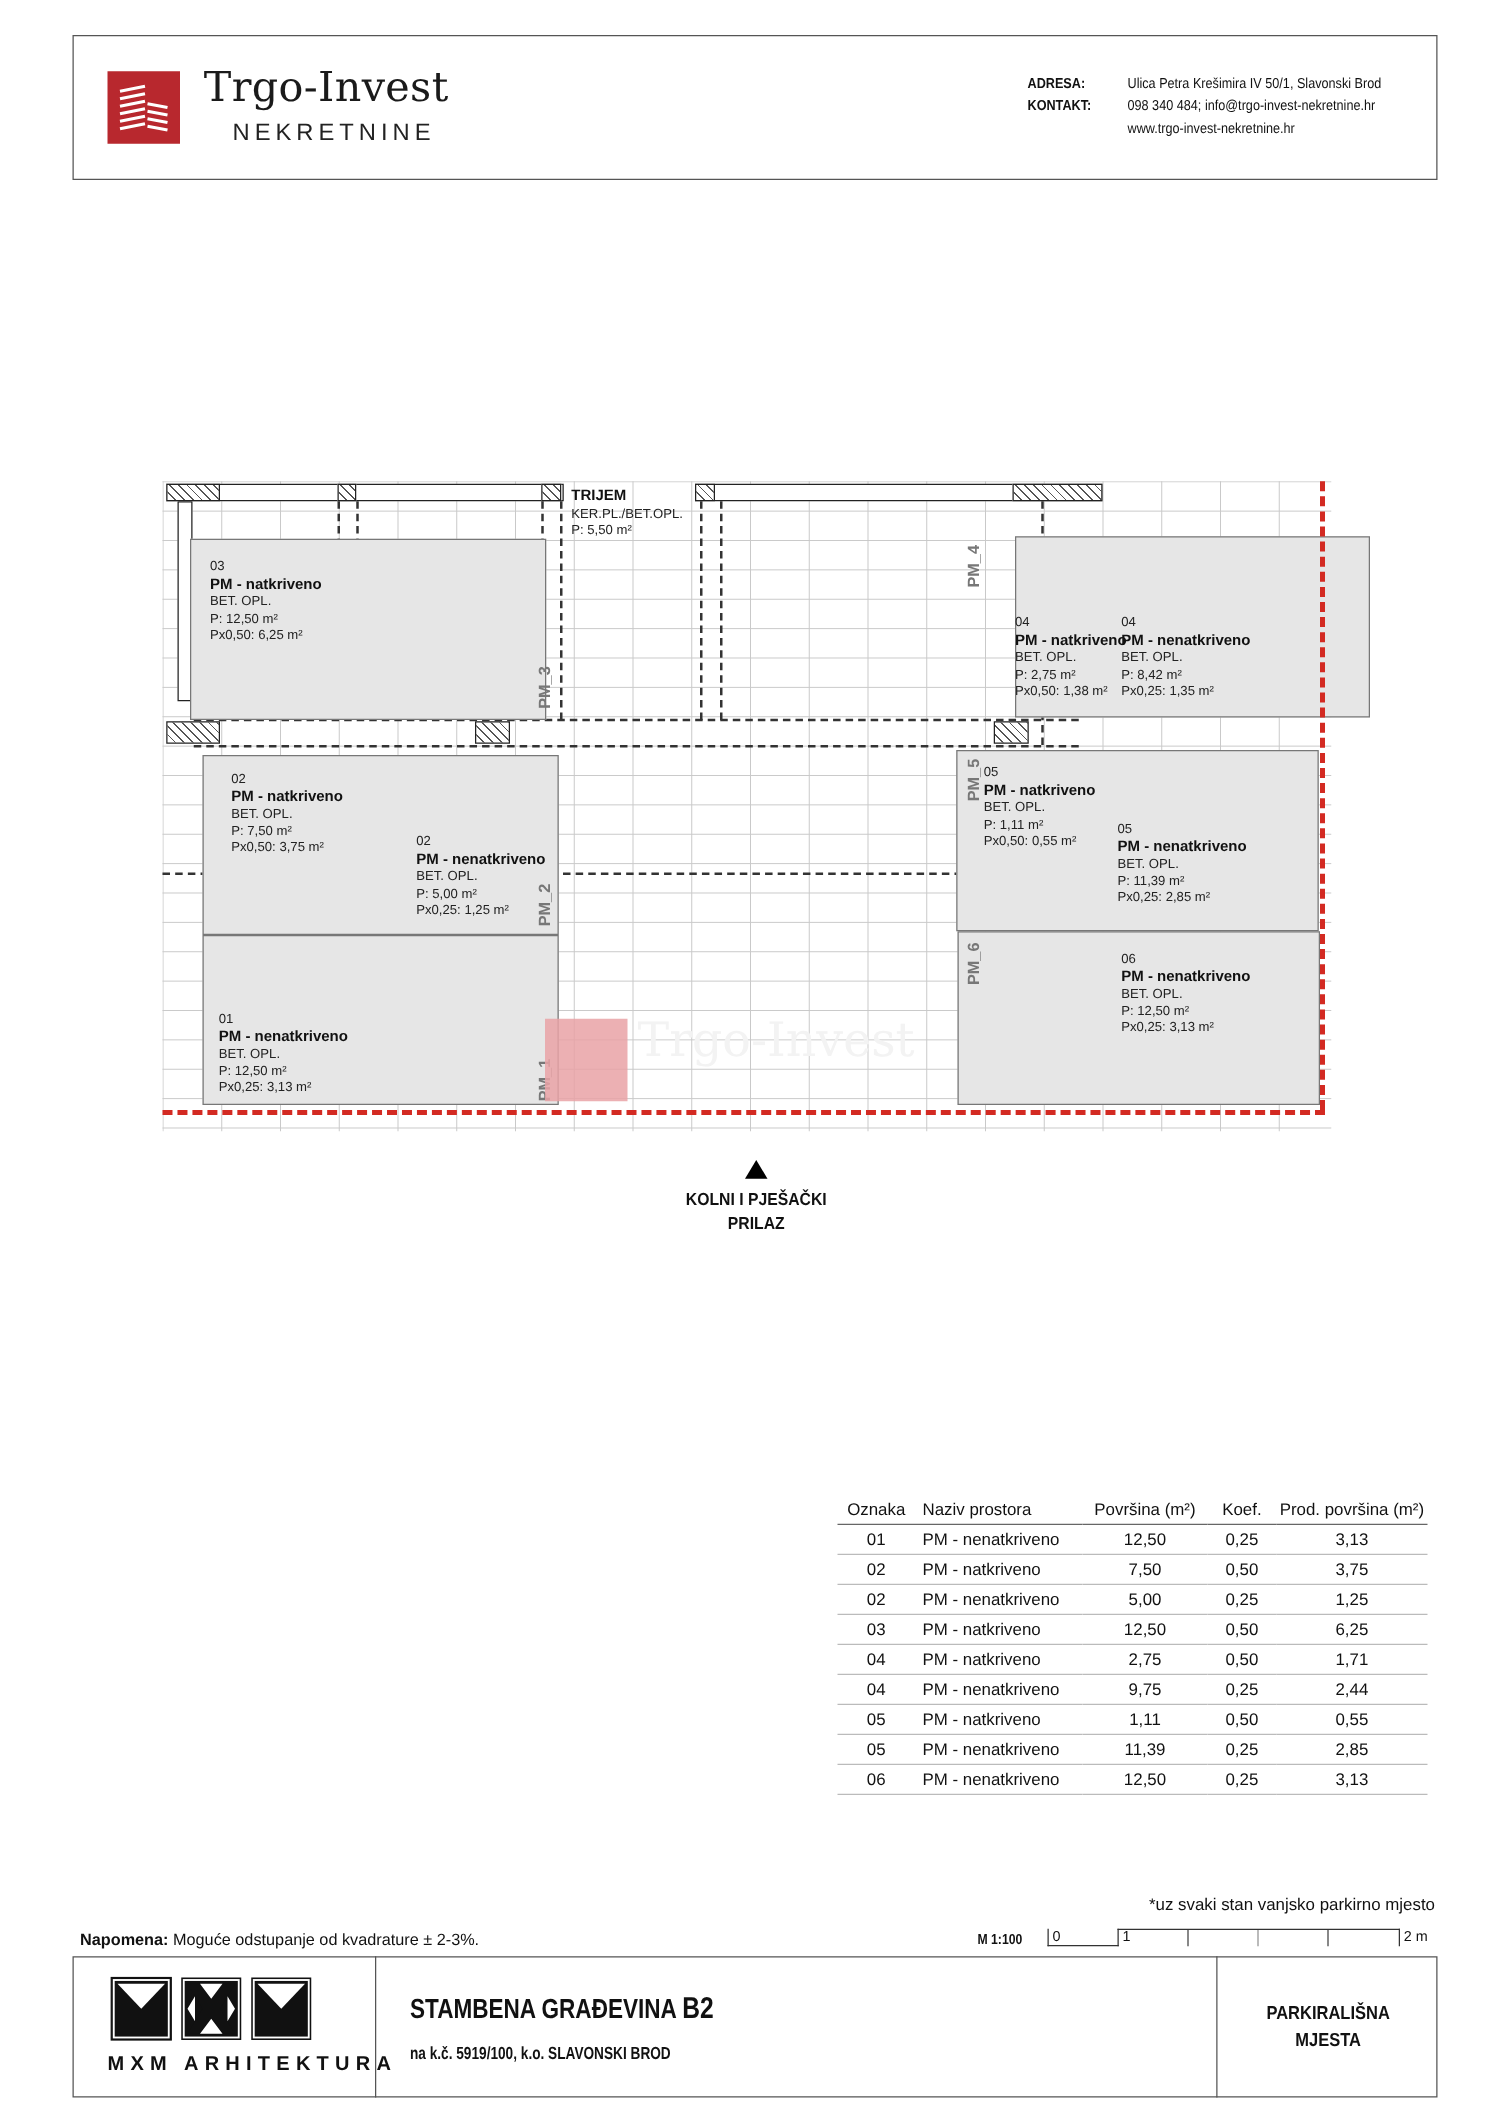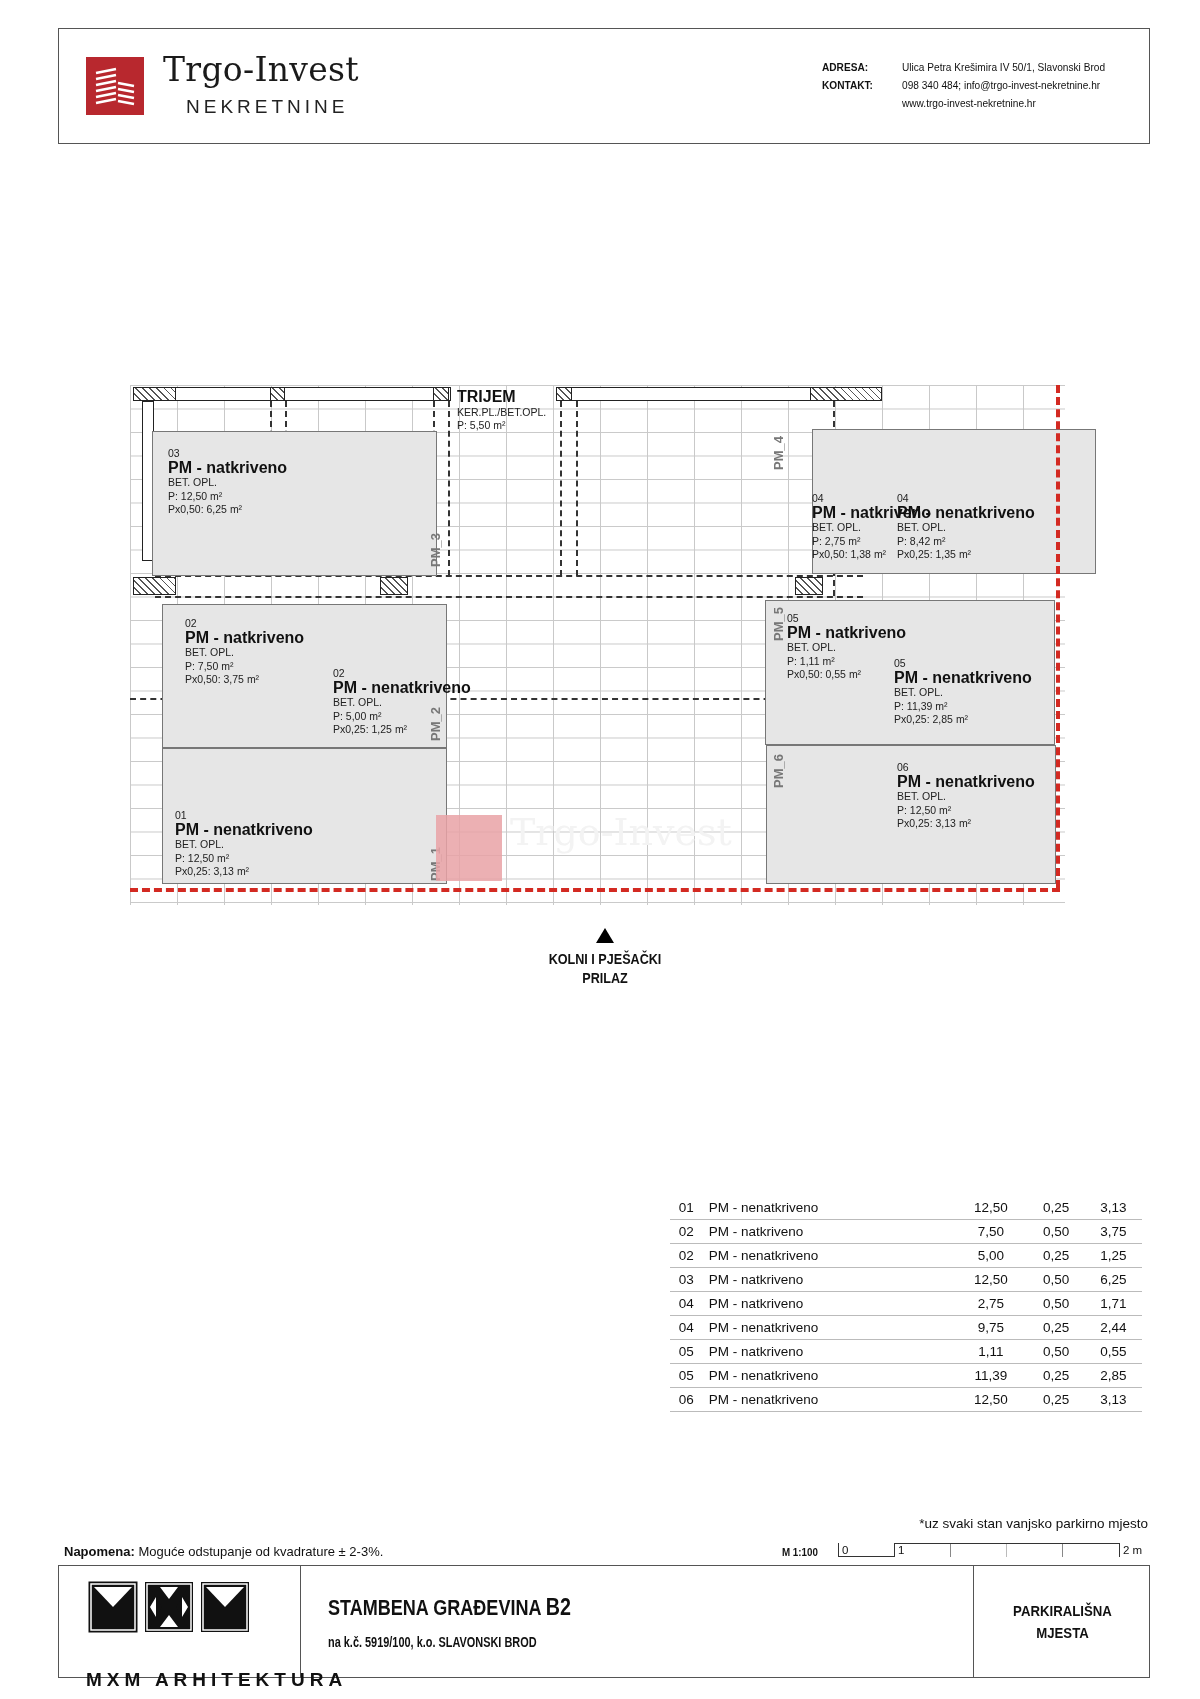--- a/index.html
+++ b/index.html
@@ -14,21 +14,21 @@
   .contact-val{font-size:11.5px;transform:scaleX(0.88);transform-origin:left;white-space:nowrap;}
   
   .plan{left:130px;top:385px;width:935px;height:520px;}
   .paving{background-color:#fff;
     background-image:
       linear-gradient(#c9c9c9 1px,transparent 1px),
       linear-gradient(90deg,#c9c9c9 1px,transparent 1px);
     background-size:47px 23.5px,47px 47px;}
   .stall{background:#e6e6e6;border:1px solid #777;box-sizing:border-box;}
   .lbl{font-size:10.5px;line-height:13.5px;white-space:nowrap;color:#222;}
-  .lbl b{font-size:16px;color:#111;margin-top:12px;}
+  .lbl b{font-size:12px;color:#111;margin-top:12px;}
   .pm-tag{font-size:13px;font-weight:bold;color:#777;transform:rotate(-90deg);transform-origin:left top;white-space:nowrap;}
   .red-boundary-h{height:0;border-top:4px dashed #d32a22;}
   .red-boundary-v{width:0;border-left:4px dashed #d32a22;}
   .wall{background:#fff;border:1.5px solid #222;box-sizing:border-box;}
   .hatch{background:repeating-linear-gradient(45deg,#fff 0 4px,#555 4px 5px),#fff;border:1.5px solid #222;box-sizing:border-box;}
   .dash-v{width:0;border-left:2px dashed #333;}
   .dash-h{height:0;border-top:2px dashed #333;}
   
   table.pm{position:absolute;left:670px;top:1196px;width:472px;border-collapse:collapse;font-size:13.5px;}
   table.pm td{padding:0;height:23px;text-align:center;border-bottom:1px solid #bbb;white-space:nowrap;}
@@ -151,20 +151,27 @@
 </div>
 
 <div class="abs" style="left:596px;top:928px;width:0;height:0;border-left:9px solid transparent;border-right:9px solid transparent;border-bottom:15px solid #000;"></div>
 <div class="abs" style="left:520px;top:950px;width:170px;text-align:center;font-size:14px;font-weight:bold;line-height:19px;transform:scaleX(0.9);">
   <div>KOLNI I PJEŠAČKI</div>
     <div>PRILAZ</div>
 </div>
 
 <table class="pm">
   <tbody>
+  <tr class="hdr">
+    <td style="width:62px">Oznaka</td>
+    <td style="width:128px;text-align:left;padding-left:6px">Naziv prostora</td>
+    <td style="width:100px">Površina (m²)</td>
+    <td style="width:55px">Koef.</td>
+    <td>Prod. površina (m²)</td>
+  </tr>
   <tr>
         <td>01</td>
         <td style="text-align:left;padding-left:6px">PM - nenatkriveno</td>
         <td>12,50</td>
         <td>0,25</td>
         <td>3,13</td>
       </tr>
   <tr>
         <td>02</td>
         <td style="text-align:left;padding-left:6px">PM - natkriveno</td>
@@ -253,21 +260,21 @@
       <path d="M6 6 L19 6 L25 18 L31 6 L44 6 Z M6 46 L19 46 L25 34 L31 46 L44 46 Z" fill="#fff" opacity="0"></path>
       <path d="M6 26 L12 16 L12 36 Z M44 26 L38 16 L38 36 Z" fill="#fff"></path>
       <path d="M16 6 L34 6 L25 18 Z M16 46 L34 46 L25 34 Z" fill="#fff"></path>
     </svg>
   <svg width="50" height="52" viewBox="0 0 50 52">
       <rect x="1" y="1" width="48" height="50" fill="#111"></rect>
       <rect x="3" y="3" width="44" height="46" fill="#111" stroke="#fff" stroke-width="1.5"></rect>
       <path d="M6 6 L25 26 L44 6 Z" fill="#fff"></path>
     </svg>
 </div>
-<div class="abs" style="left:86px;top:1643px;font-size:19px;font-weight:bold;letter-spacing:5px;margin-top:26px;">MXM ARHITEKTURA</div>
+<div class="abs" style="left:86px;top:1643px;font-size:16px;font-weight:bold;letter-spacing:5px;">MXM ARHITEKTURA</div>
 <div class="abs" style="left:328px;top:1593px;font-size:22px;font-weight:bold;transform:scaleX(0.82);transform-origin:left;white-space:nowrap;">
   <span>STAMBENA GRAĐEVINA</span> <span style="font-size:24px;">B2</span>
 </div>
 <div class="abs" style="left:328px;top:1634px;font-size:14px;font-weight:bold;transform:scaleX(0.78);transform-origin:left;white-space:nowrap;">na k.č. 5919/100, k.o. SLAVONSKI BROD</div>
 <div class="abs" style="left:975px;top:1600px;width:175px;text-align:center;font-size:15px;font-weight:bold;line-height:22px;transform:scaleX(0.88);">
   <div>PARKIRALIŠNA</div>
     <div>MJESTA</div>
 </div>
 
 </body></html>

